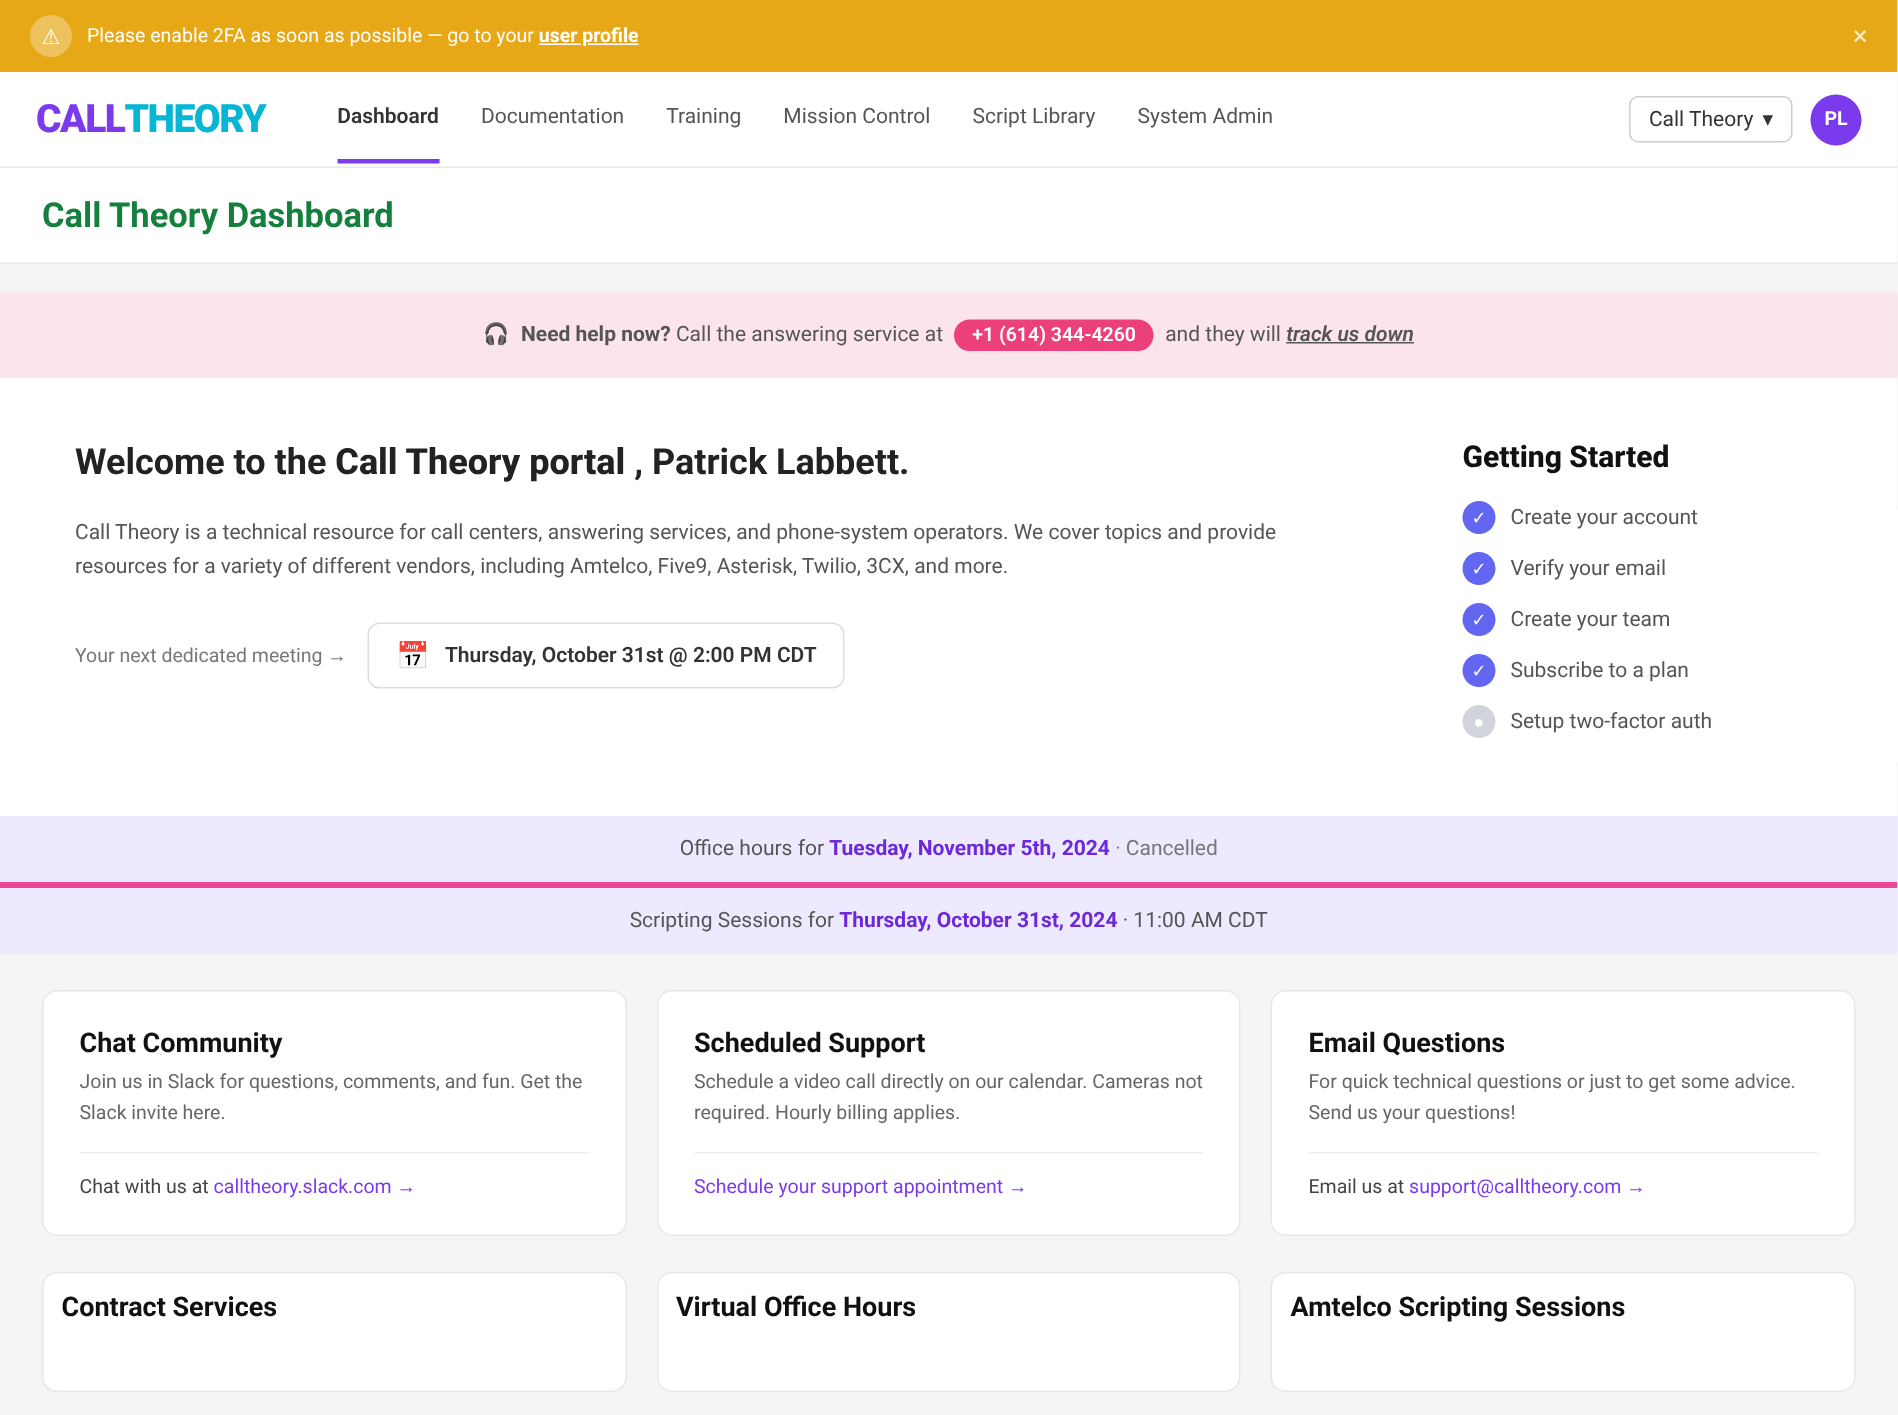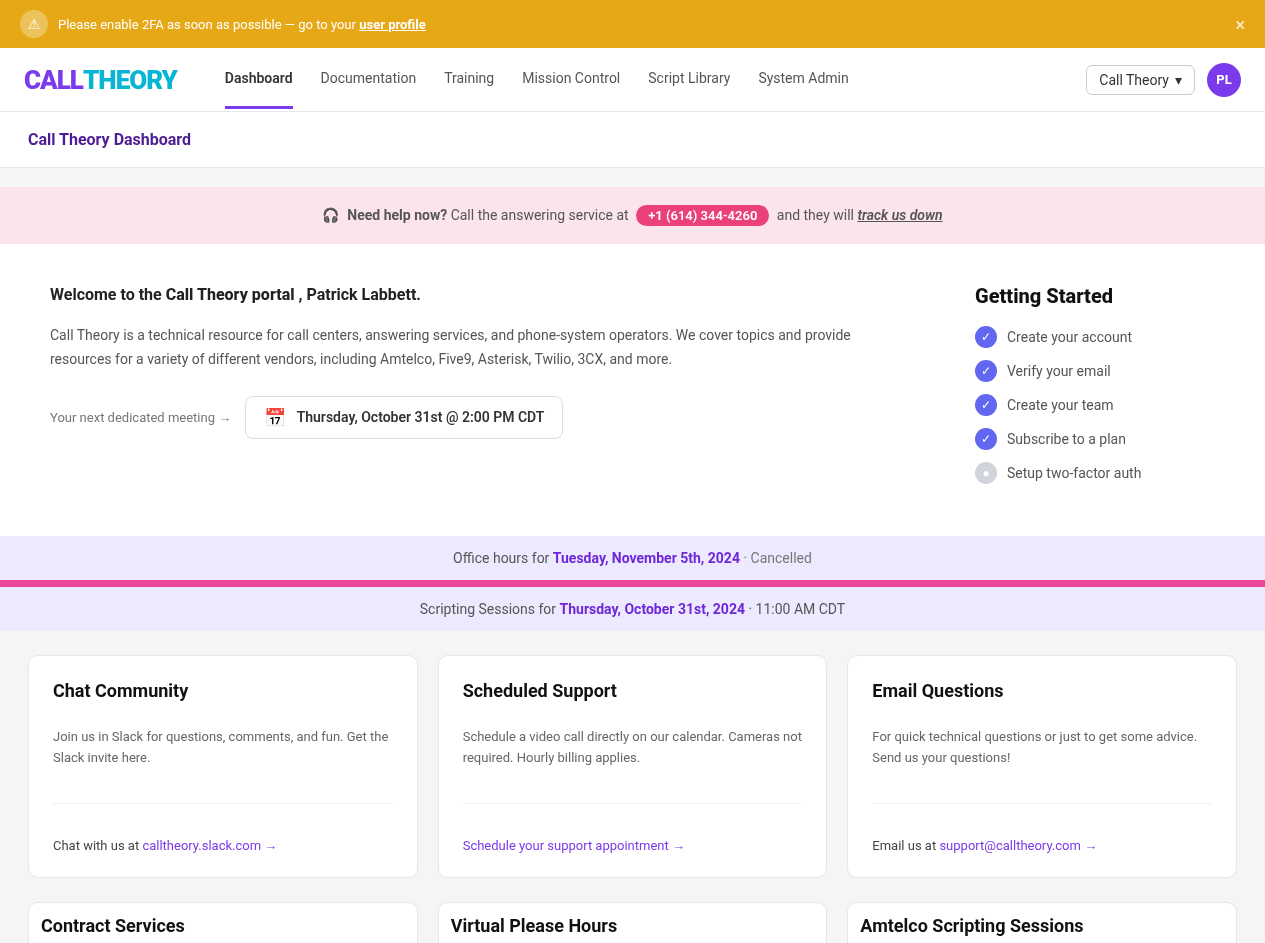--- a/index.html
+++ b/index.html
@@ -55,21 +55,21 @@
       display: flex; align-items: center; justify-content: center;
       color: #fff; font-weight: 700; font-size: 13px;
     }
 
     
     .page-header {
       background: #fff;
       padding: 18px 28px;
       border-bottom: 1px solid #e8e8e8;
     }
-    .page-title { font-size: 16px; font-weight: 700; color: #4c1d95; }
+    .page-title { font-size: 23px; font-weight: 700; color: #15803d; }
 
     
     .main-content { padding: 0; }
 
     
     .help-banner {
       background: #fce4ec;
       text-align: center;
       padding: 18px;
       font-size: 14px;
@@ -91,21 +91,21 @@
 
     
     .welcome-section {
       background: #fff;
       margin: 0;
       padding: 40px 50px 40px 50px;
       display: flex;
       gap: 60px;
     }
     .welcome-left { flex: 1; }
-    .welcome-title { font-size: 16px; color: #222; margin-bottom: 18px; line-height: 1.4; }
+    .welcome-title { font-size: 24px; color: #222; margin-bottom: 18px; line-height: 1.4; }
     .welcome-title strong { font-weight: 800; }
     .welcome-desc { font-size: 14px; color: #555; line-height: 1.7; margin-bottom: 24px; }
     .meeting-row { display: flex; align-items: center; gap: 14px; margin-top: 8px; }
     .meeting-label { font-size: 13px; color: #777; }
     .meeting-box {
       border: 1px solid #ddd;
       border-radius: 8px;
       padding: 10px 18px;
       display: flex;
       align-items: center;
@@ -135,41 +135,41 @@
     .sessions-area {
       background: #ede9fe;
     }
     .session-row {
       padding: 14px 0;
       text-align: center;
       font-size: 14px;
       color: #555;
     }
     .session-row:first-child {
-      border-bottom: 7px solid #ec4899;
+      border-bottom: 4px solid #ec4899;
     }
     .session-row strong { color: #6d28d9; }
     .session-row .cancelled { color: #777; }
 
     
     .cards-grid {
       display: grid;
       grid-template-columns: 1fr 1fr 1fr;
       gap: 20px;
       padding: 24px 28px;
       background: #f5f5f5;
     }
     .card {
       background: #fff;
       border: 1px solid #e5e7eb;
       border-radius: 10px;
       padding: 24px;
       display: flex;
       flex-direction: column;
-      gap: 26px;
+      gap: 6px;
     }
     .card-title { font-size: 18px; font-weight: 700; color: #111; }
     .card-desc { font-size: 13px; color: #666; line-height: 1.6; flex: 1; }
     .card-link { font-size: 13px; color: #7c3aed; text-decoration: none; cursor: pointer; margin-top: 10px; }
     .card-divider { border: none; border-top: 1px solid #f0f0f0; margin: 8px 0; }
     .card-footer { font-size: 13px; color: #444; }
     .card-footer a { color: #7c3aed; text-decoration: none; }
 
     
     .cards-grid-bottom {
@@ -324,20 +324,20 @@
         <a href="#">support@calltheory.com →</a>
       </div>
     </div>
   </div>
 
   <div class="cards-grid-bottom">
     <div class="card-partial">
       <div class="card-partial-title">Contract Services</div>
     </div>
     <div class="card-partial">
-      <div class="card-partial-title">Virtual Please Hours</div>
+      <div class="card-partial-title">Virtual Office Hours</div>
     </div>
     <div class="card-partial">
       <div class="card-partial-title">Amtelco Scripting Sessions</div>
     </div>
   </div>
 
 </div>
 
 </body></html>

